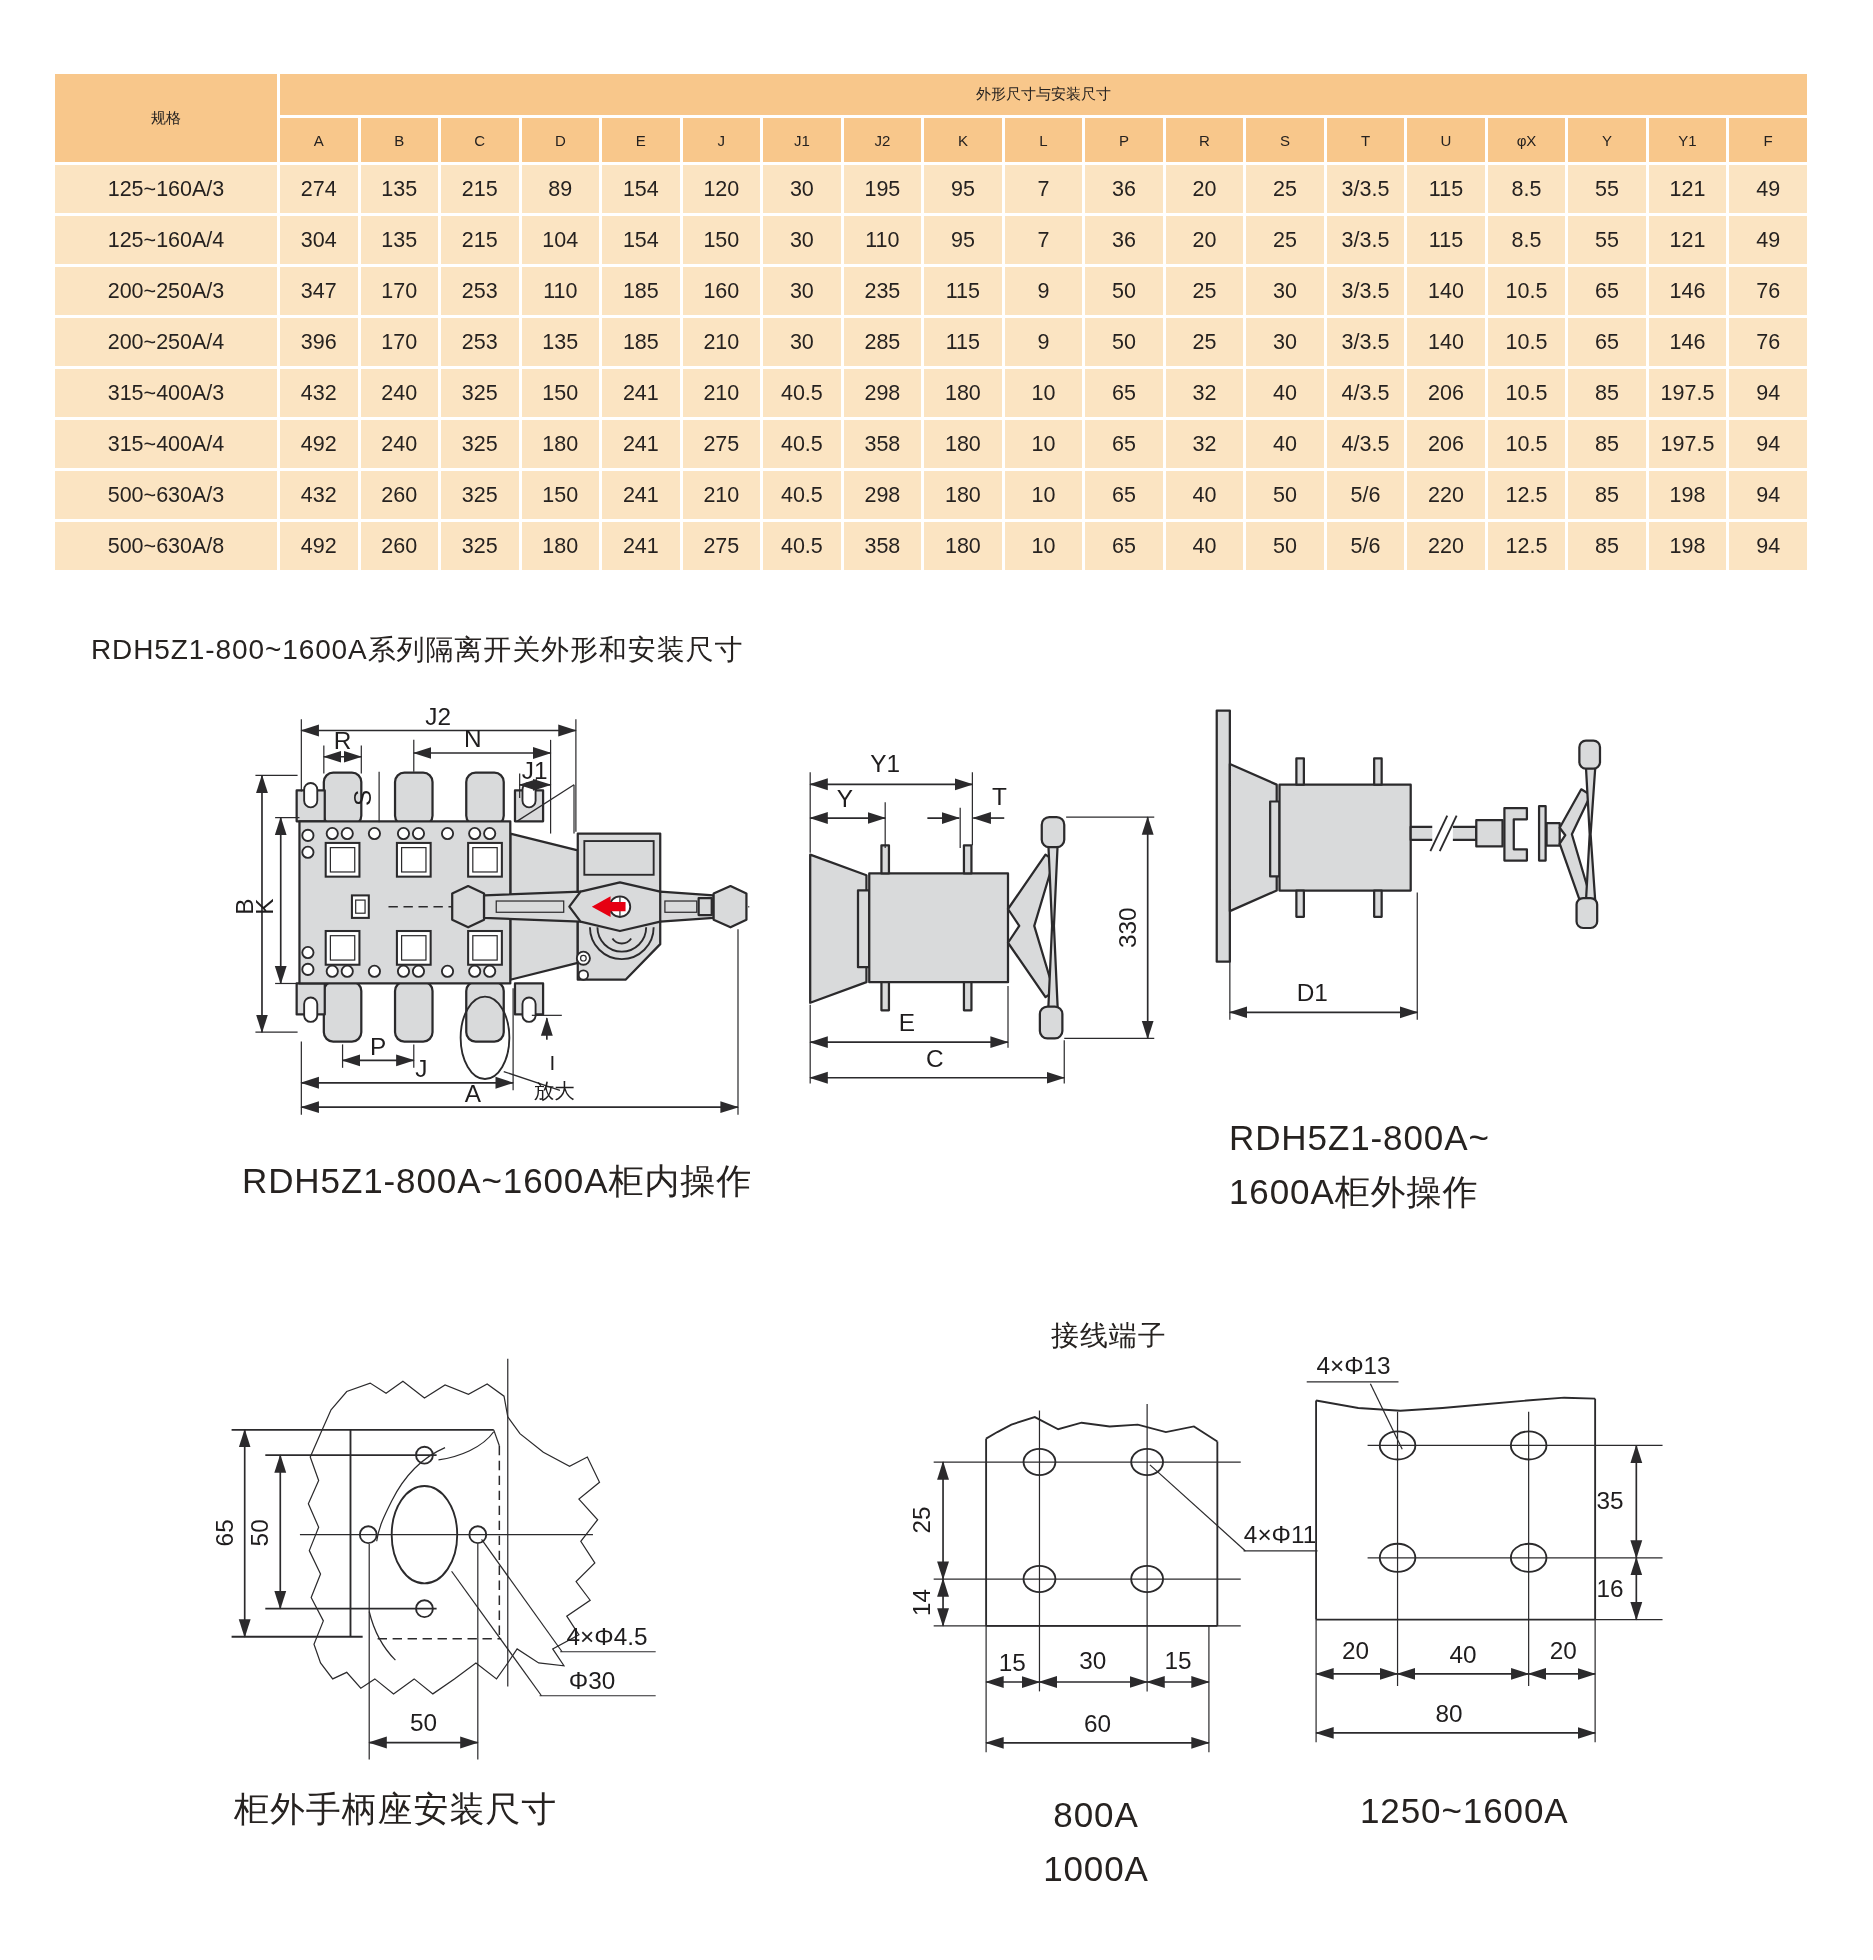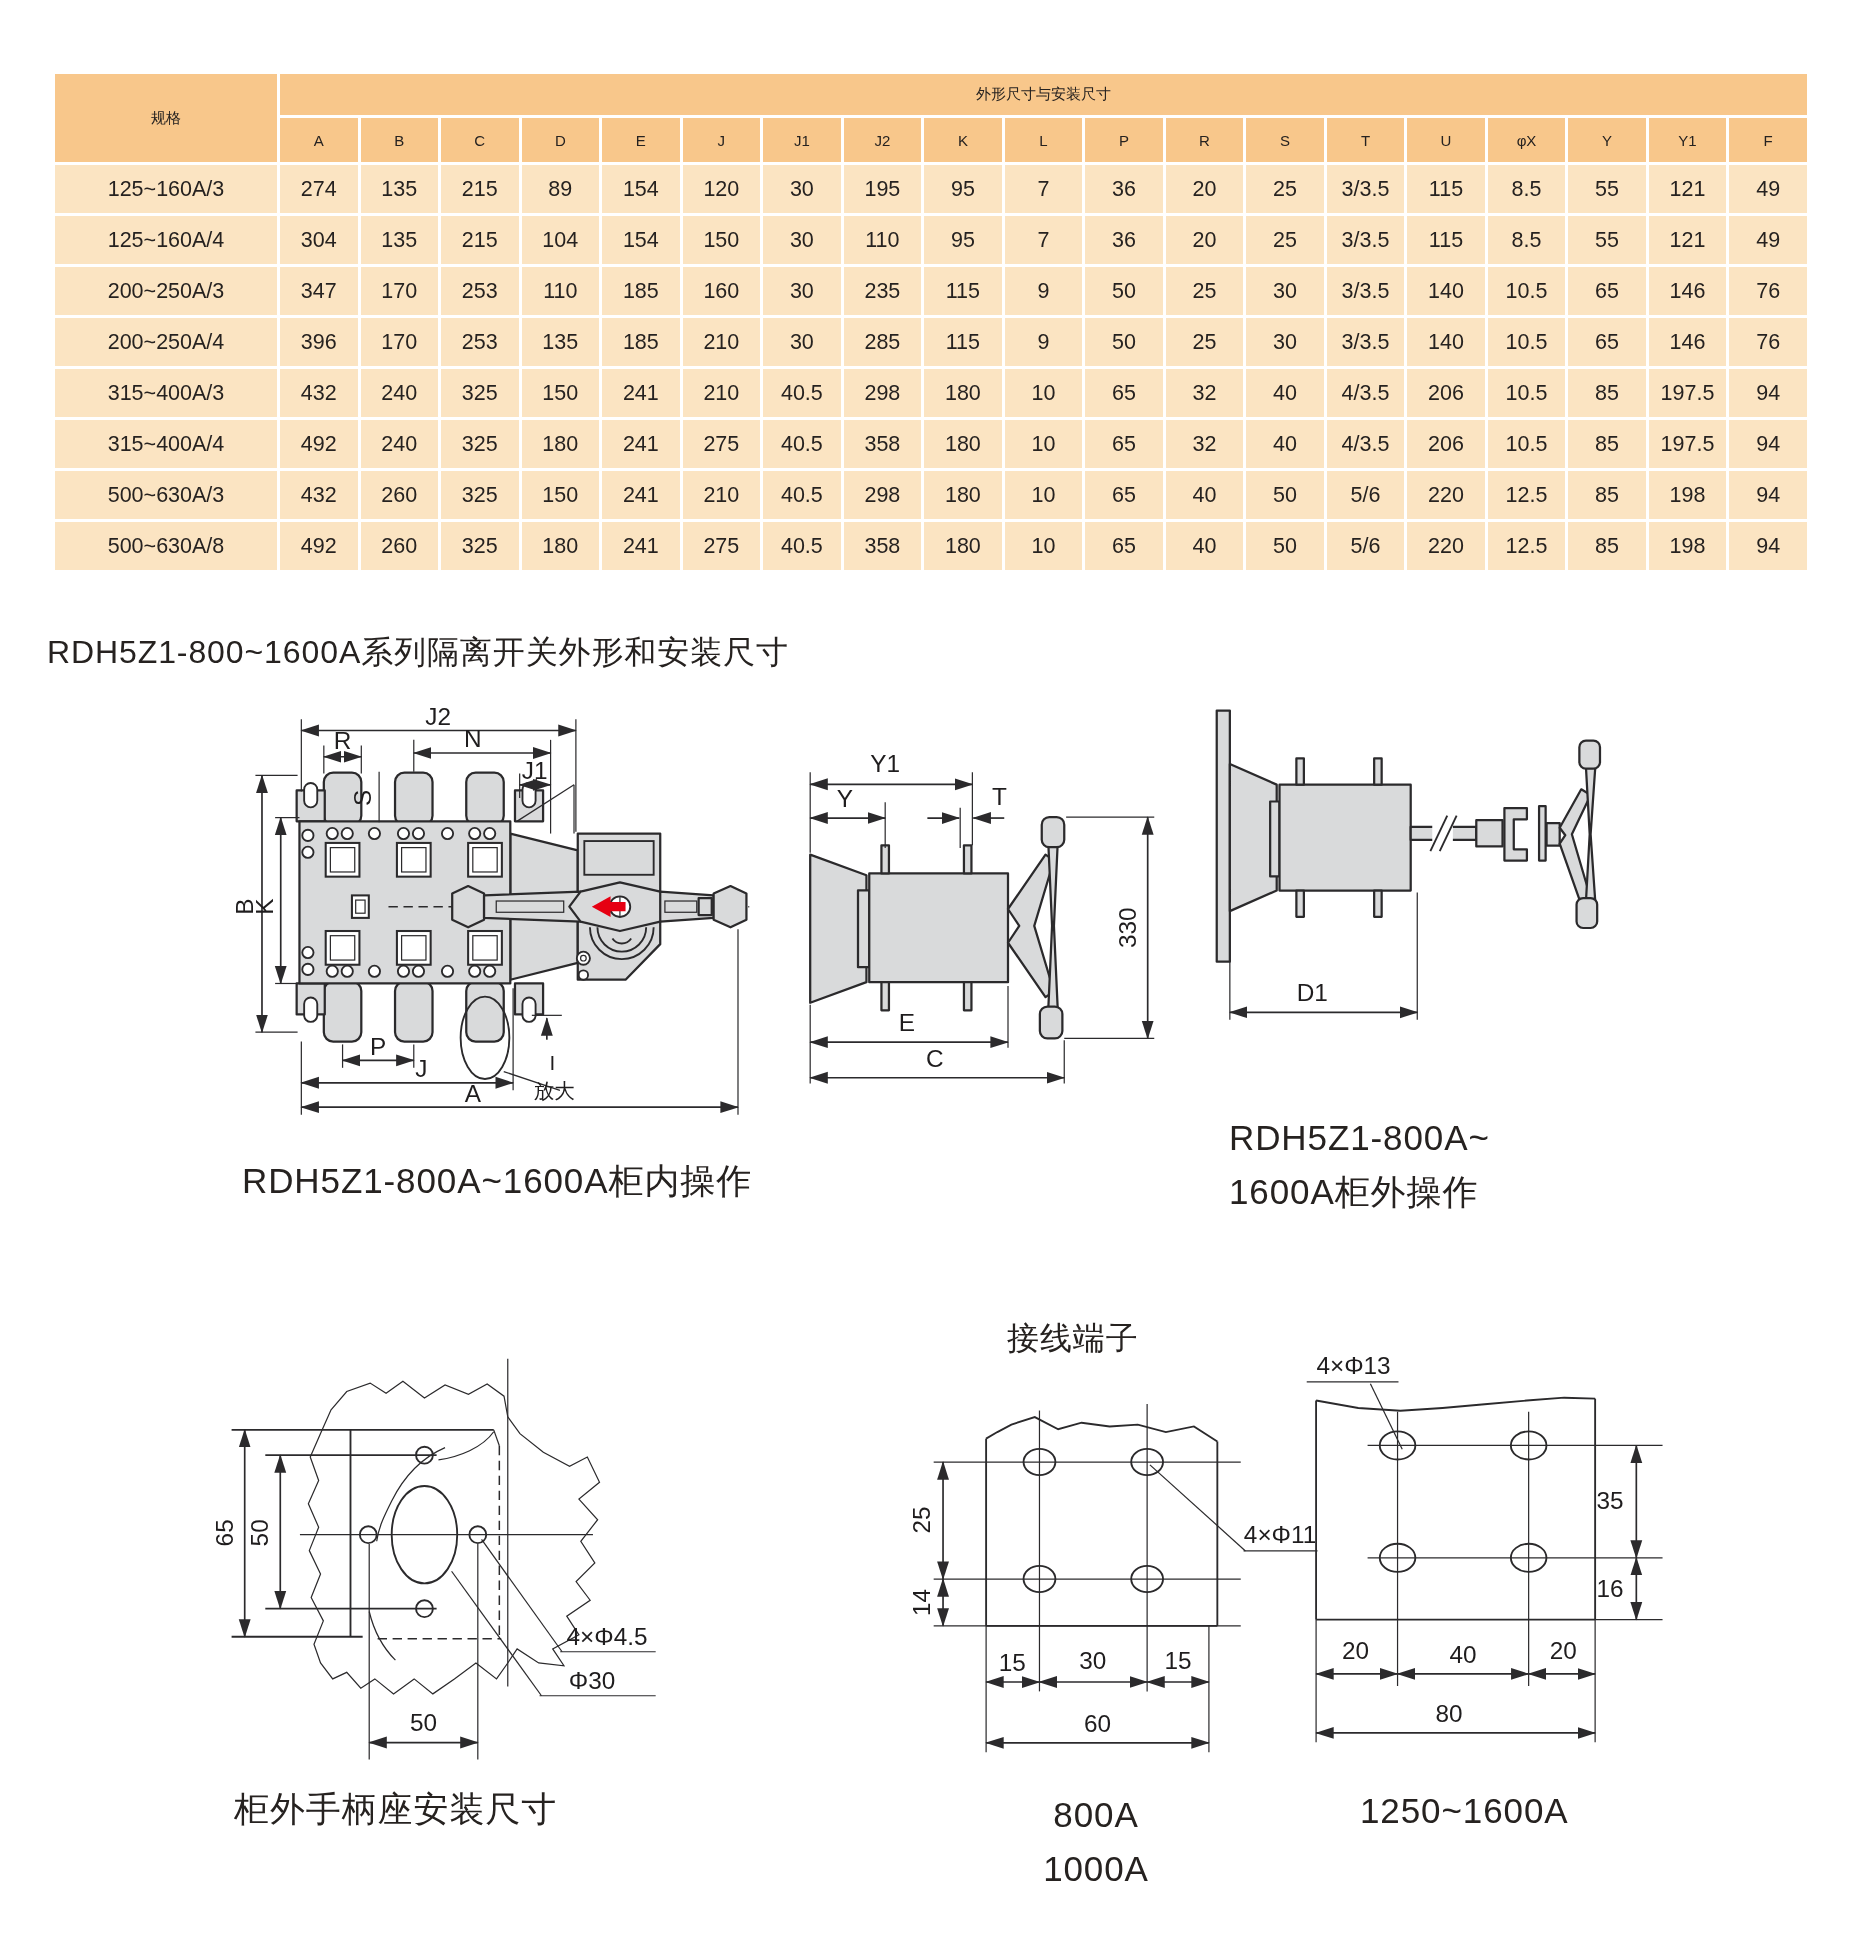--- a/index.html
+++ b/index.html
@@ -8,21 +8,21 @@
   
   #dims-table{left:52px;top:71px;width:1758px;}
   #dims-table table{border-collapse:separate;border-spacing:3.7px;width:100%;table-layout:fixed;}
   #dims-table th,#dims-table td{text-align:center;vertical-align:middle;padding:0;font-weight:400;}
   #dims-table thead th{background:#f8c78b;font-size:15px;}
   #dims-table thead .group-row th{height:41px;}
   #dims-table thead .col-row th{height:44px;}
   #dims-table th.spec-head{width:222px;}
   #dims-table tbody th,#dims-table tbody td{background:#fbe4c2;height:48px;font-size:21.5px;}
   
-  .cjk-heading{font-size:32px;letter-spacing:0.9px;white-space:nowrap;}
+  .cjk-heading{font-size:28px;letter-spacing:0.9px;white-space:nowrap;margin-left:44px;}
   .caption{font-size:35px;letter-spacing:0.9px;white-space:nowrap;}
   .caption.center{text-align:center;white-space:normal;line-height:1.55;}
   
   svg{overflow:visible;}
   svg .part{fill:#d9dadb;stroke:#2b2a2c;stroke-width:2.4;stroke-linejoin:round;}
   svg .win{fill:#ffffff;stroke:#2b2a2c;stroke-width:2.2;}
   svg .hole{fill:#ffffff;stroke:#2b2a2c;stroke-width:2;}
   svg .line{stroke:#2b2a2c;stroke-width:2;fill:none;}
   svg .thin{stroke:#2b2a2c;stroke-width:1.3;fill:none;}
   svg .dim{stroke:#2b2a2c;stroke-width:1.8;fill:none;}

